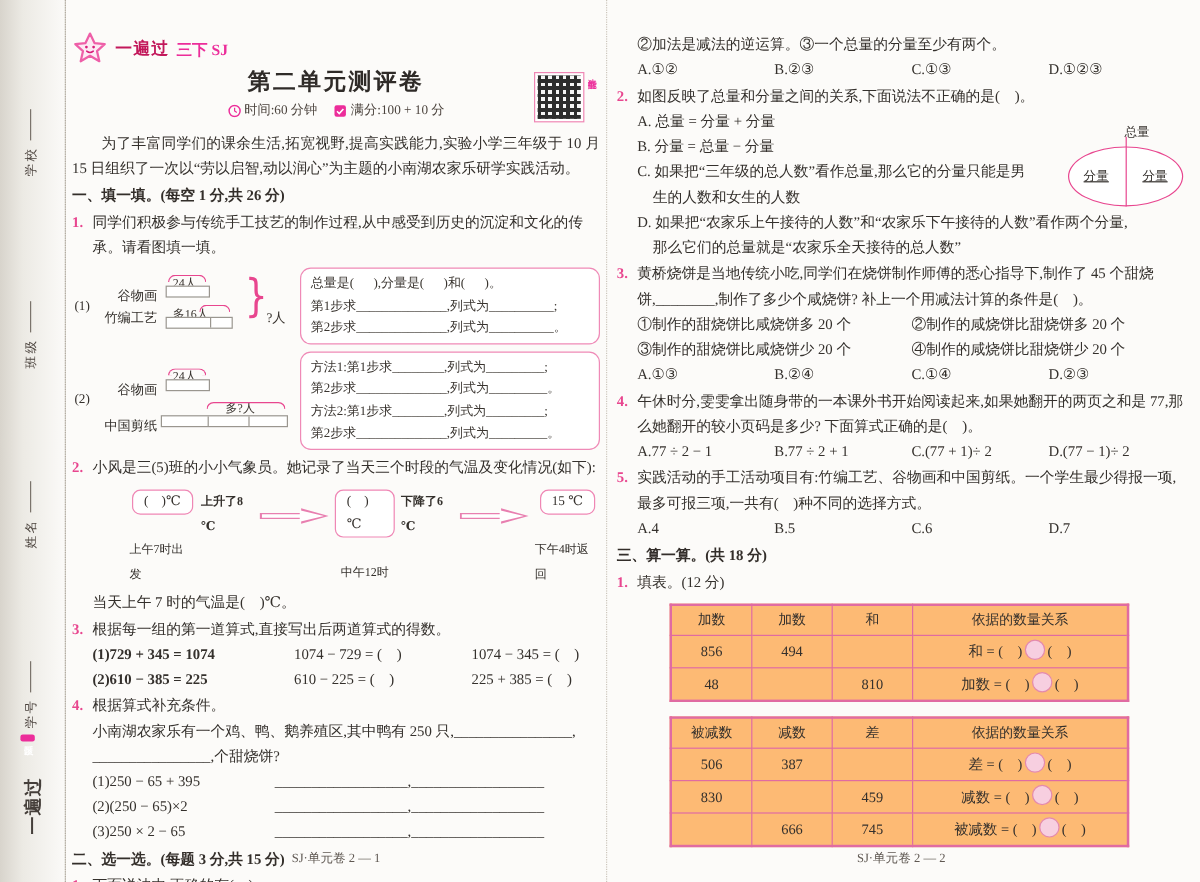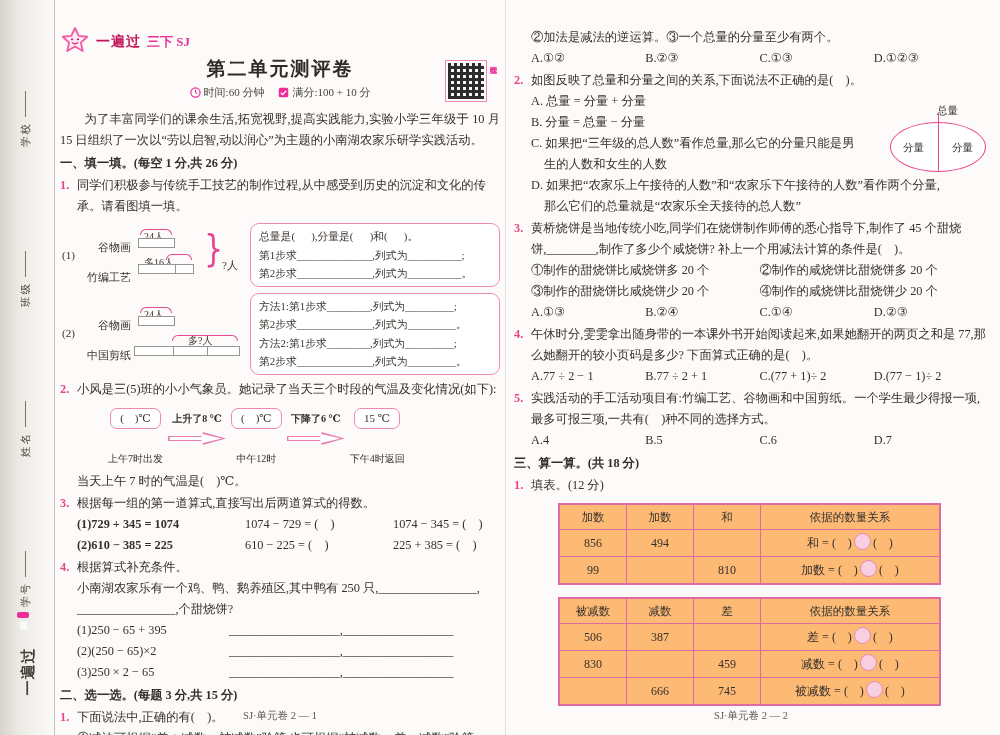--- a/index.html
+++ b/index.html
@@ -53,21 +53,21 @@
   .blbl{position:absolute;font-size:10px;color:#3a3530;margin-top:10px;}
   .curly{position:absolute;color:#e8468f;font-size:30px;line-height:30px;transform:scaleY(1.25);
     font-family:"DejaVu Sans",sans-serif;font-weight:normal;}
   .pbox{flex:1;border:1.4px solid #ef8ab7;border-radius:9px;padding:3px 8px;font-size:10.8px;
     line-height:18.5px;color:#3a3530;background:#fff;}
   
   .flow{display:flex;align-items:flex-start;margin:8px 0 2px 48px;}
   .tcol{display:flex;flex-direction:column;align-items:center;}
   .tbox{border:1.4px solid #ef87b5;border-radius:7px;padding:0 9px;font-size:11px;line-height:19px;background:#fff;}
   .tcap{font-size:10px;margin-top:19px;}
-  .arrowgrp{display:flex;flex-direction:column;align-items:center;margin:0 5px;padding-top:0;}
+  .arrowgrp{display:flex;flex-direction:row;align-items:center;margin:0 5px;padding-top:0;}
   .alabel{font-size:10px;font-weight:bold;}
   .arrow{position:relative;width:58px;height:14px;margin-top:3px;}
   .arrow .a1{position:absolute;inset:0;background:#e87fb0;
     clip-path:polygon(0 32%,60% 32%,60% 4%,100% 50%,60% 96%,60% 68%,0 68%);}
   .arrow .a2{position:absolute;inset:0;background:#fff;
     clip-path:polygon(3% 40%,58% 40%,58% 16%,93% 50%,58% 84%,58% 60%,3% 60%);}
   
   .eqrow{display:flex;}
   .eqrow .c1{width:168px;font-weight:bold;}
   .eqrow .c2{width:148px;}
@@ -78,21 +78,21 @@
   
   .optrow{display:flex;margin-top:0;}
   .optrow span{flex:1;}
   .subgrid{display:flex;flex-wrap:wrap;}
   .subgrid span{width:50%;}
   
   .q2wrap{position:relative;}
   .ellipse{position:absolute;right:2px;top:52px;width:94px;height:48px;
     border:1.4px solid #e8468f;border-radius:50%;background:#fff;}
   .ediv{position:absolute;left:50%;top:-9px;bottom:-1px;border-left:1px solid #e8468f;}
-  .elab{position:absolute;top:14px;font-size:10.5px;}
+  .elab{position:absolute;top:14px;font-size:10.5px;text-decoration:underline;}
   .elabL{left:12px;} .elabR{right:12px;}
   .etop{position:absolute;right:30px;top:30px;font-size:10.5px;}
   
   .ttable{border-collapse:collapse;margin:7px 0 0 44px;background:#fdba74;border:2px solid #e06ba2;}
   .ttable th,.ttable td{border:1px solid #e06ba2;text-align:center;font-weight:normal;padding:0 4px;}
   .ttable th{height:24px;font-size:11.5px;}
   .ttable td{height:26px;font-size:12px;}
   .cw{width:58px;} .cr{width:170px;font-size:10.8px;}
   .opcircle{display:inline-block;width:15px;height:15px;border-radius:50%;
     background:#f7cfe0;border:1px solid #e489ad;vertical-align:-3px;margin:0 2px;}
@@ -161,21 +161,21 @@
       <span class="qbody" data-bind="left.s1.q1.text">同学们积极参与传统手工技艺的制作过程,从中感受到历史的沉淀和文化的传承。请看图填一填。</span>
     </div>
 
     <div class="dgrow">
       <div class="bardia" style="width:190px;height:62px">
         <span class="lbl" style="left:2px;top:22px" data-bind="left.s1.q1.d1.tag">(1)</span>
         <span class="lbl" style="left:38px;top:14px" data-bind="left.s1.q1.d1.bar1_label">谷物画</span>
         <span class="blbl" style="left:84px;top:-7px" data-bind="left.s1.q1.d1.bar1_top">24人</span>
         <i class="brace" style="left:80px;top:6px;width:32px"></i>
         <i class="bar" style="left:78px;top:15px;width:37px"></i>
-        <span class="lbl" style="left:27px;top:44px" data-bind="left.s1.q1.d1.bar2_label">竹编工艺</span>
+        <span class="lbl" style="left:27px;top:32px" data-bind="left.s1.q1.d1.bar2_label">竹编工艺</span>
         <span class="blbl" style="left:84px;top:19px" data-bind="left.s1.q1.d1.bar2_top">多16人</span>
         <i class="brace" style="left:106px;top:31px;width:26px"></i>
         <i class="bar" style="left:78px;top:41px;width:56px">
             <i class="tick" style="left:36px"></i>
           </i>
         <span class="curly" style="left:144px;top:10px">}</span>
         <span class="blbl" style="left:162px;top:22px;font-size:11px" data-bind="left.s1.q1.d1.bracket">?人</span>
       </div>
       <div class="pbox">
         <div data-bind="left.s1.q1.d1.box.0">总量是(      ),分量是(      )和(      )。</div>
@@ -370,21 +370,21 @@
         <th class="cw" data-bind="right.table1.headers.2">和</th>
         <th class="cr" data-bind="right.table1.headers.3">依据的数量关系</th>
       </tr>
       <tr>
         <td data-bind="right.table1.rows.0.c1">856</td>
         <td data-bind="right.table1.rows.0.c2">494</td>
         <td data-bind="right.table1.rows.0.c3"></td>
         <td class="relcell"><span data-bind="right.table1.rows.0.pre">和 = (    )</span><i class="opcircle"></i><span data-bind="right.table1.rows.0.post">(    )</span></td>
       </tr>
       <tr>
-        <td data-bind="right.table1.rows.1.c1">99</td>
+        <td data-bind="right.table1.rows.1.c1">48</td>
         <td data-bind="right.table1.rows.1.c2"></td>
         <td data-bind="right.table1.rows.1.c3">810</td>
         <td class="relcell"><span data-bind="right.table1.rows.1.pre">加数 = (    )</span><i class="opcircle"></i><span data-bind="right.table1.rows.1.post">(    )</span></td>
       </tr>
     </tbody>
       </table>
 
     <table class="ttable" style="margin-top:12px">
       <tbody>
           <tr>

